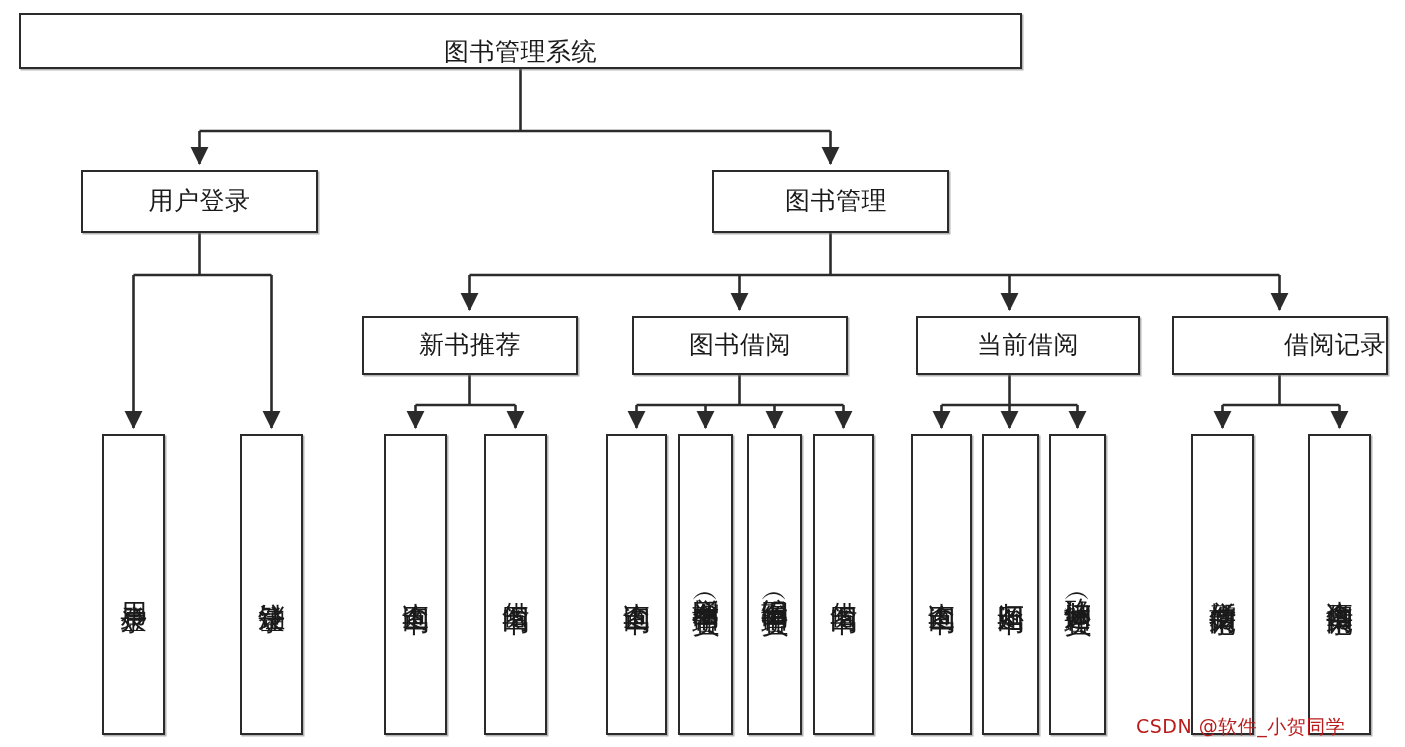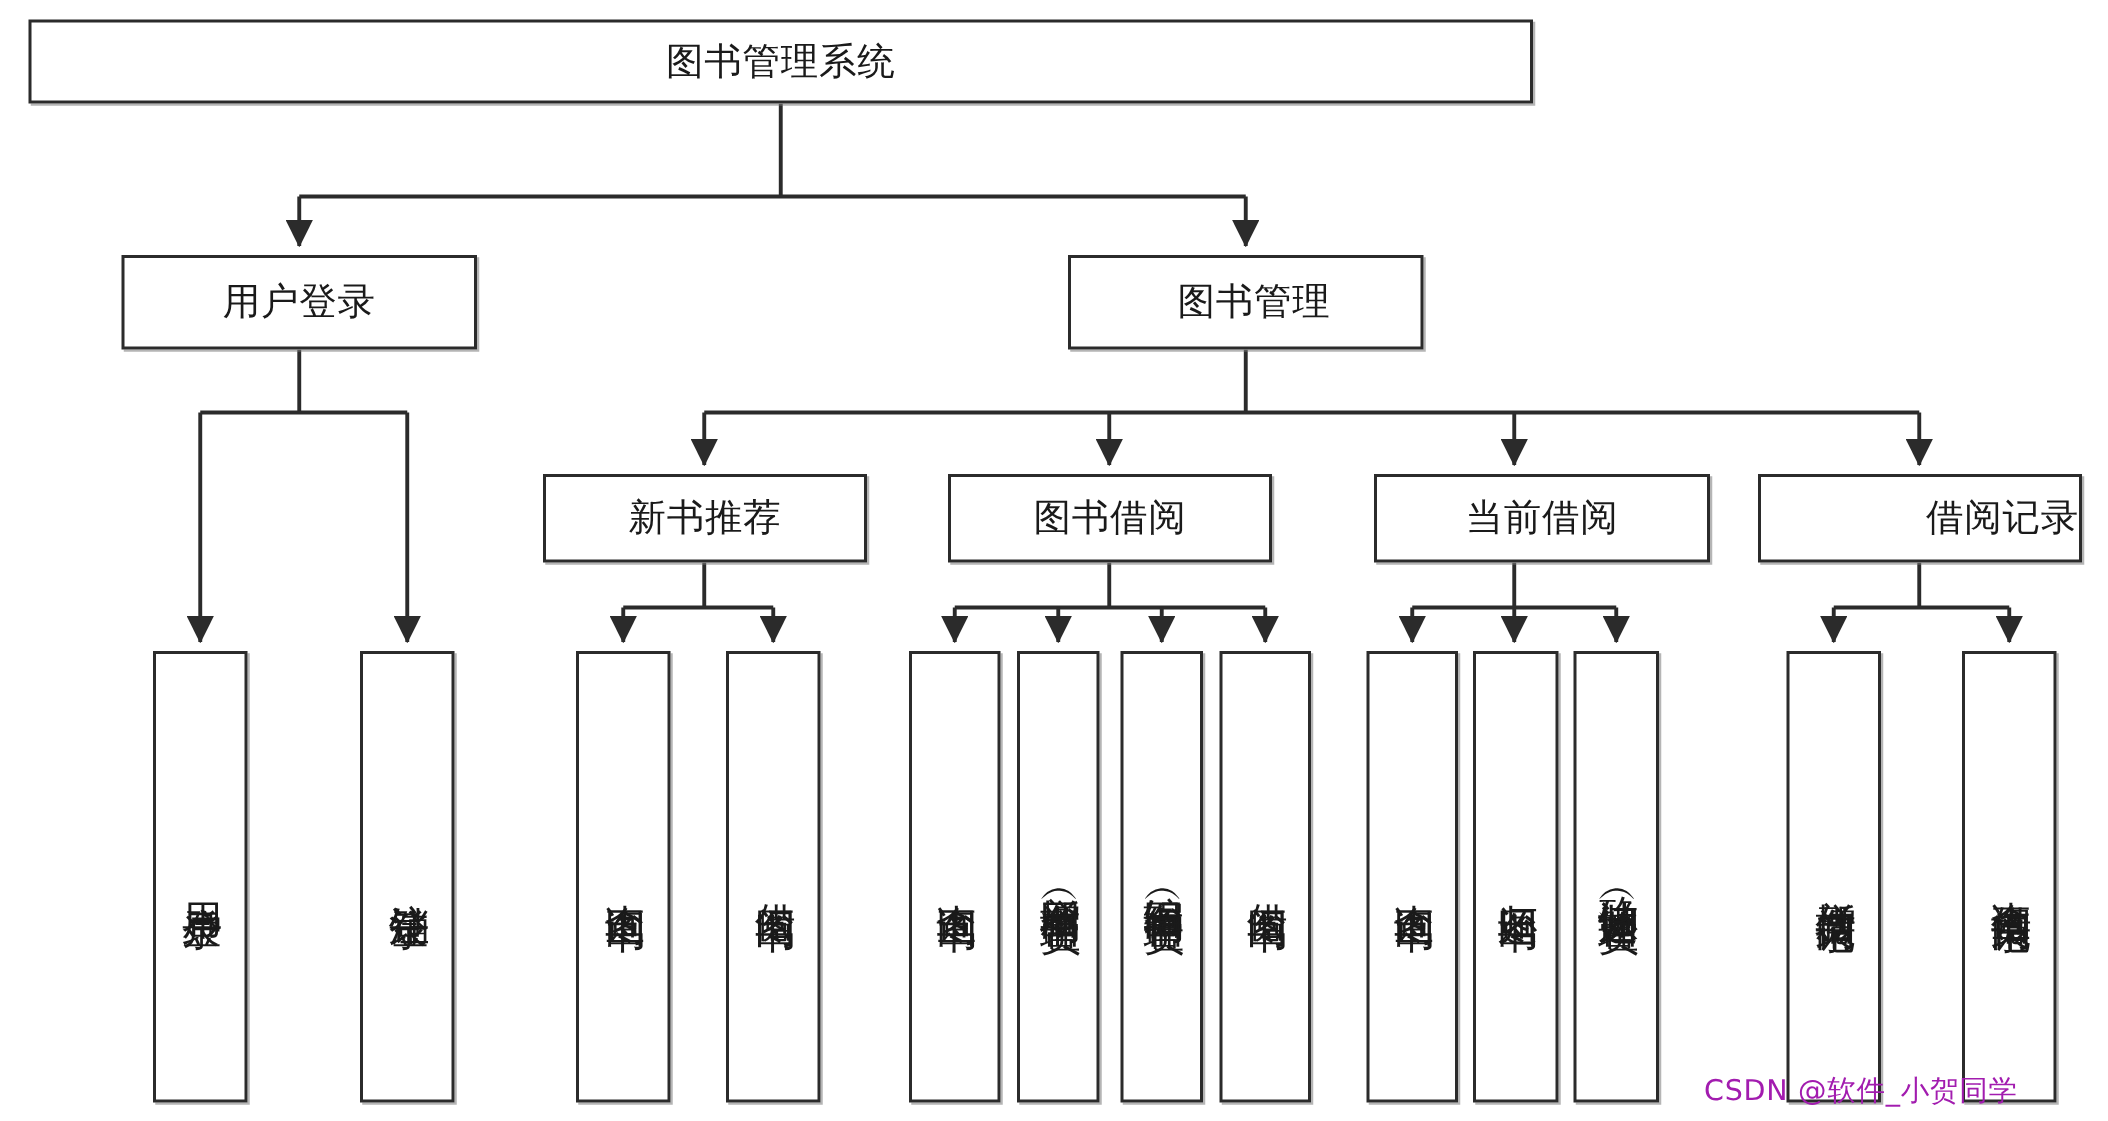--- a/index.html
+++ b/index.html
@@ -60,21 +60,21 @@
     font-size: 27px;
     line-height: 1.06;
     letter-spacing: 2px;
     max-height: 100%;
   }
   #watermark {
     position: absolute;
     left: 1136px;
     top: 714px;
     font-size: 19px;
-    color: #a21caf;
+    color: #b91c1c;
     white-space: pre;
     letter-spacing: 0.5px;
   }
 </style>
 </head>
 <body>
 
 <div id="diagram-root">
 
   <svg id="edge-layer" viewBox="0 0 1405 747" xmlns="http://www.w3.org/2000/svg">
@@ -123,21 +123,21 @@
       <path d="M 1009.5 405 L 1009.5 428" marker-end="url(#arrow)"></path>
       <path d="M 1077.5 405 L 1077.5 428" marker-end="url(#arrow)"></path>
 
       <path d="M 1279.5 375 L 1279.5 405"></path>
       <path d="M 1222.5 405 L 1339.5 405"></path>
       <path d="M 1222.5 405 L 1222.5 428" marker-end="url(#arrow)"></path>
       <path d="M 1339.5 405 L 1339.5 428" marker-end="url(#arrow)"></path>
     </g>
   </svg>
 
-  <div class="node horiz" style="left:19px; top:13px; width:1003px; height:56px;">
+  <div class="node horiz" style="left:19px; top:13px; width:1003px; height:56px;align-items:flex-end;">
     <span class="node-label">图书管理系统</span>
   </div>
 
   <div class="node horiz" style="left:81px; top:170px; width:237px; height:63px;">
     <span class="node-label">用户登录</span>
   </div>
   <div class="node horiz" style="left:712px; top:170px; width:237px; height:63px;padding-left:11px;">
     <span class="node-label">图书管理</span>
   </div>
 

